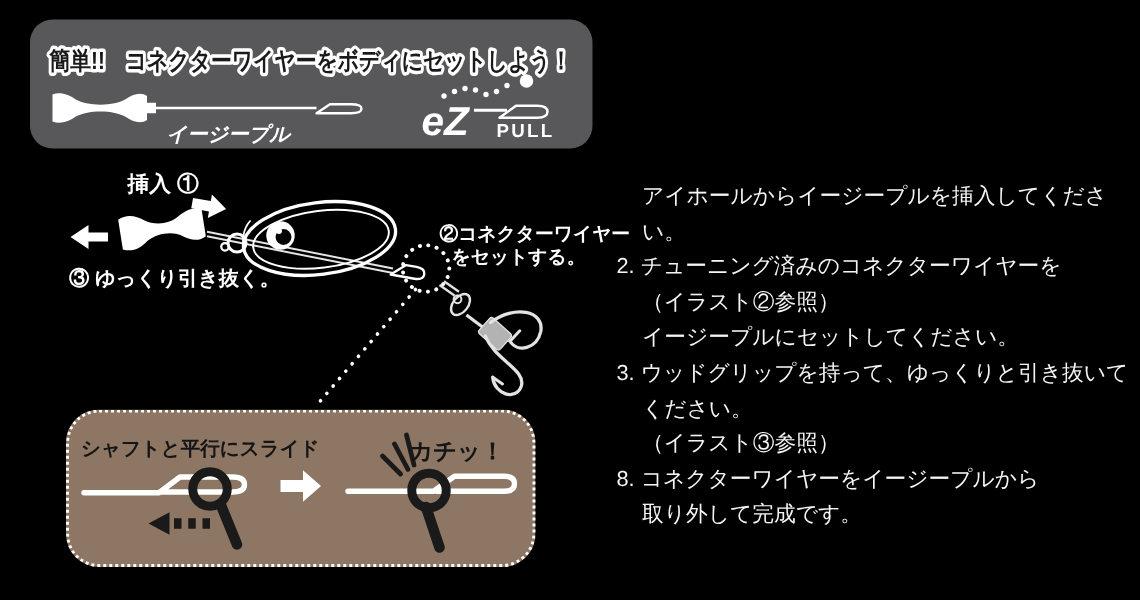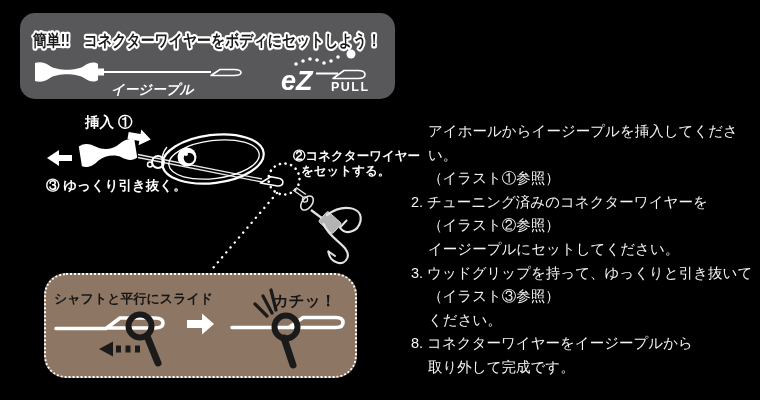--- a/index.html
+++ b/index.html
@@ -150,24 +150,23 @@
         <line x1="238" y1="63" x2="247" y2="90" stroke="#1a1a1a" stroke-width="7" stroke-linecap="round"></line>
         <path d="M217,21 L226,38 M209,29 L221,41 M225,15 L230,35" stroke="#1a1a1a" stroke-width="3.2" stroke-linecap="round"></path>
       </g>
 
       <text class="click-label" x="227" y="31">カチッ！</text>
     </svg>
   </div>
 
   <div class="instructions">
     <div class="line cont">アイホールからイージープルを挿入してください。</div>
-    <div class="line cont">（イラスト①参照）</div>
     <div class="line">2. チューニング済みのコネクターワイヤーを</div>
     <div class="line cont">（イラスト②参照）</div>
     <div class="line cont">イージープルにセットしてください。</div>
     <div class="line">3. ウッドグリップを持って、ゆっくりと引き抜いて</div>
+    <div class="line cont">ください。</div>
     <div class="line cont">（イラスト③参照）</div>
-    <div class="line cont">ください。</div>
     <div class="line">8. コネクターワイヤーをイージープルから</div>
     <div class="line cont">取り外して完成です。</div>
   </div>
 
 </div>
 
 </body></html>

